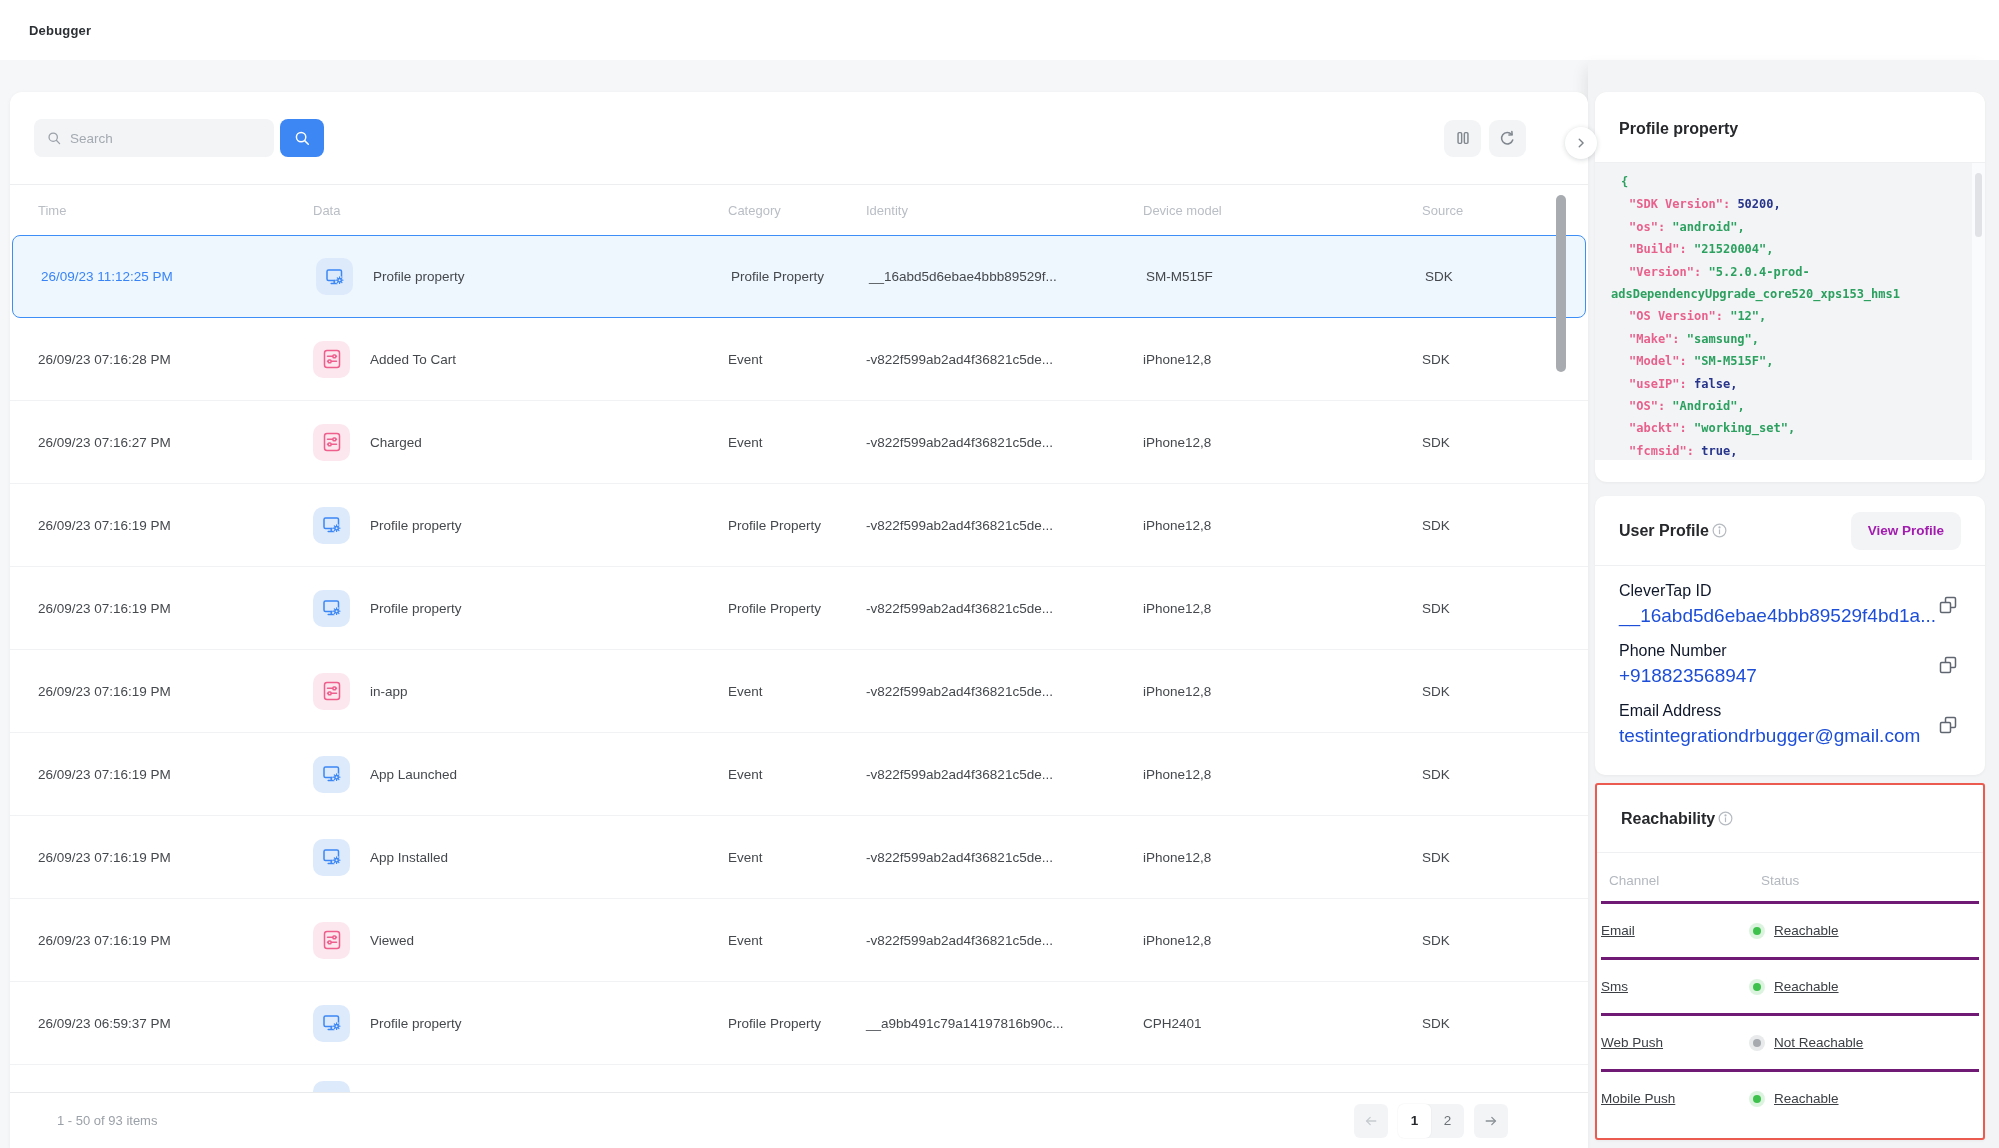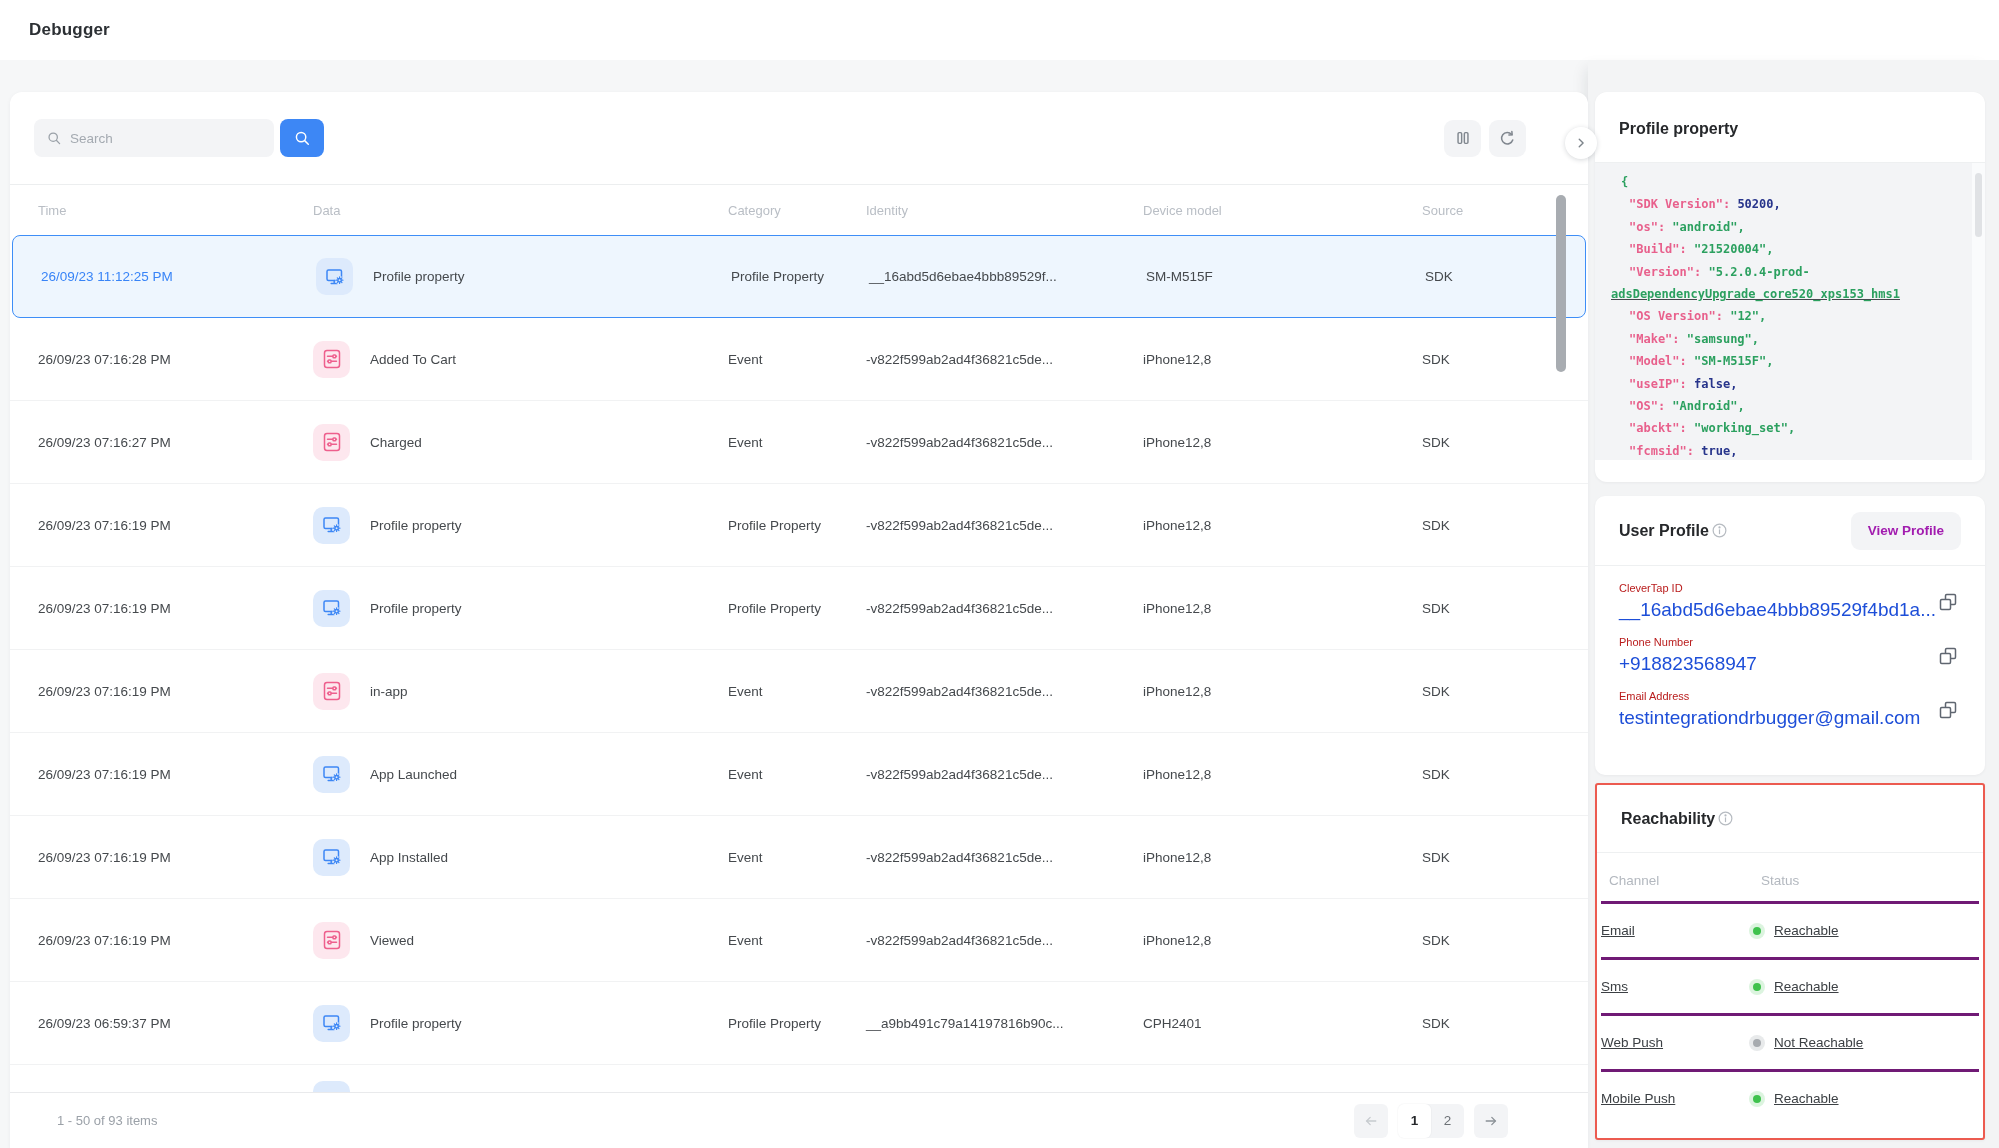--- a/index.html
+++ b/index.html
@@ -6,21 +6,21 @@
   html,body { width:1999px; height:1148px; }
   body {
     font-family:"Liberation Sans", sans-serif;
     background:#fbfcfc;
     color:#45494d;
     overflow:hidden;
     position:relative;
   }
   
   .app-header { height:60px; background:#ffffff; display:flex; align-items:center; padding-left:29px; }
-  .app-title { font-size:17px; font-weight:700; color:#2c3034; letter-spacing:.2px; }
+  .app-title { font-size:13px; font-weight:700; color:#2c3034; letter-spacing:.2px; }
 
   
   .workspace { position:absolute; top:60px; left:0; right:0; bottom:0; background:#f6f7f8; }
 
   
   .table-card {
     position:absolute; left:10px; top:32px; width:1578px; height:1056px;
     background:#fff; border-radius:12px 12px 0 0;
     box-shadow:0 1px 4px rgba(30,40,50,.05);
   }
@@ -106,21 +106,21 @@
   .card-b .sect-head { height:70px; }
   .sect-title-wrap { display:flex; align-items:center; gap:2px; }
   .info-ic { width:17px; height:17px; color:#b6bbc1; }
   .view-profile-btn {
     margin-left:auto; height:38px; padding:0 17px; border:none; border-radius:9px;
     background:#f3f4f6; font-size:13.5px; font-weight:700; color:#a21caf; cursor:pointer;
     font-family:"Liberation Sans", sans-serif;
   }
   .fields { padding:16px 24px 0; }
   .field { display:flex; align-items:center; margin-bottom:15px; }
-  .field-label { font-size:11px; color:#b91c1c; margin-bottom:5px; }
+  .field-label { font-size:16px; color:#0f172a; margin-bottom:5px; }
   .field-value { font-size:19px; color:#1d4ed8; }
   .copy-btn { margin-left:auto; width:24px; height:24px; border:none; background:transparent; color:#5f6670; cursor:pointer; padding:0; }
 
   .card-c { top:723px; height:357px; border:2px solid #ec5b50; border-radius:3px; }
   .card-c .sect-head { height:68px; }
   .reach-grid { display:grid; grid-template-columns:152px 1fr; align-items:center; padding:0 12px; }
   .reach-head { height:48px; margin:0 12px; font-size:13.5px; color:#b3b8bf; padding:6px 0 0; }
   .reach-row { height:56px; margin:0 4px; border-top:3px solid #701a75; font-size:13.5px; color:#3c4044; padding:0;text-decoration:underline; }
   .status-cell { display:flex; align-items:center; gap:13px; }
   .dot { width:8px; height:8px; border-radius:50%; flex:0 0 auto; }
@@ -487,21 +487,21 @@
     <div class="card-a-head">
       <div class="panel-title">Profile property</div>
     </div>
     <div class="json-block">
       <div>
           <div class="code-line" style="padding-left: 26px;"><span class="tok-g">{</span></div>
           <div class="code-line" style="padding-left: 34px;"><span class="tok-k">"SDK Version": </span><span class="tok-n">50200,</span></div>
           <div class="code-line" style="padding-left: 34px;"><span class="tok-k">"os": </span><span class="tok-s">"android",</span></div>
           <div class="code-line" style="padding-left: 34px;"><span class="tok-k">"Build": </span><span class="tok-s">"21520004",</span></div>
           <div class="code-line" style="padding-left: 34px;"><span class="tok-k">"Version": </span><span class="tok-s">"5.2.0.4-prod-</span></div>
-          <div class="code-line" style="padding-left: 16px; text-decoration: underline;"><span class="tok-s">adsDependencyUpgrade_core520_xps153_hms1</span></div>
+          <div class="code-line" style="padding-left: 16px;"><span class="tok-s">adsDependencyUpgrade_core520_xps153_hms1</span></div>
           <div class="code-line" style="padding-left: 34px;"><span class="tok-k">"OS Version": </span><span class="tok-s">"12",</span></div>
           <div class="code-line" style="padding-left: 34px;"><span class="tok-k">"Make": </span><span class="tok-s">"samsung",</span></div>
           <div class="code-line" style="padding-left: 34px;"><span class="tok-k">"Model": </span><span class="tok-s">"SM-M515F",</span></div>
           <div class="code-line" style="padding-left: 34px;"><span class="tok-k">"useIP": </span><span class="tok-n">false,</span></div>
           <div class="code-line" style="padding-left: 34px;"><span class="tok-k">"OS": </span><span class="tok-s">"Android",</span></div>
           <div class="code-line" style="padding-left: 34px;"><span class="tok-k">"abckt": </span><span class="tok-s">"working_set",</span></div>
           <div class="code-line" style="padding-left: 34px;"><span class="tok-k">"fcmsid": </span><span class="tok-n">true,</span></div>
         </div>
       <div class="json-track">
           <div class="json-thumb"></div>

